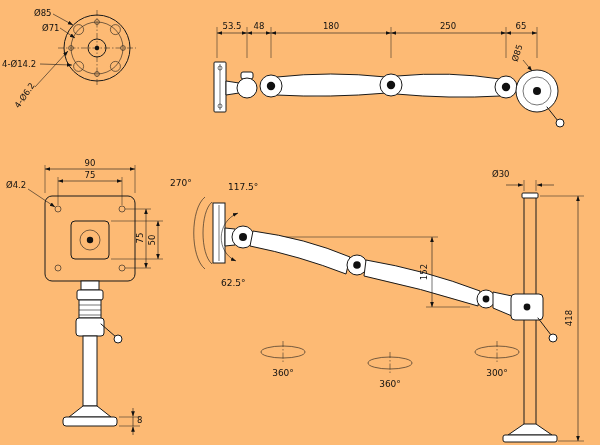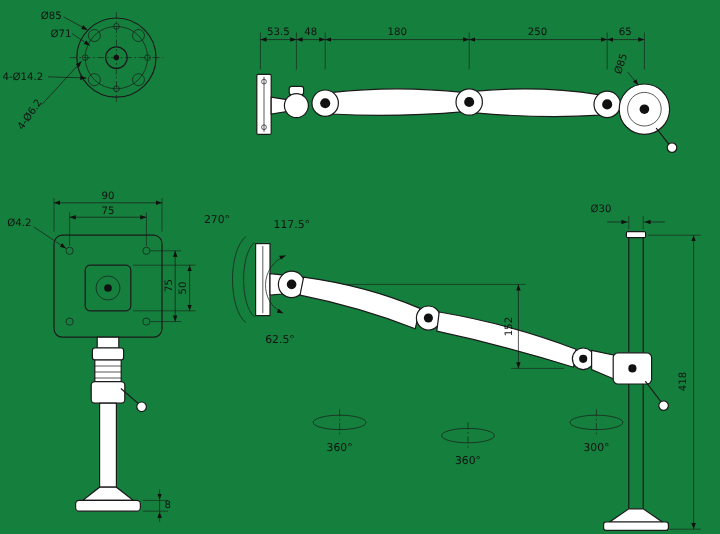--- a/index.html
+++ b/index.html
@@ -1,16 +1,16 @@
 <!DOCTYPE html>
 <html><head>
 <meta charset="utf-8">
 <style>
   html,body{margin:0;padding:0;background:#fff;}
-  #canvas{width:600px;height:445px;background:#15803d;overflow:hidden;}
+  #canvas{width:600px;height:445px;background:#fdba74;overflow:hidden;}
   svg{display:block;}
   .fillw{fill:#fff;stroke:#1a1a1a;stroke-width:1;}
   .outline{fill:none;stroke:#1a1a1a;stroke-width:1;}
   .thin{fill:none;stroke:#1a1a1a;stroke-width:0.6;}
   .dim{fill:none;stroke:#1a1a1a;stroke-width:0.6;}
   .ext{fill:none;stroke:#1a1a1a;stroke-width:0.5;}
   .cl{fill:none;stroke:#1a1a1a;stroke-width:0.5;stroke-dasharray:6 2 1.5 2;}
   .dot{fill:#111;stroke:none;}
   text{font-family:"DejaVu Sans",sans-serif;font-size:8.5px;fill:#111;}
   text.ang{font-size:9px;}

